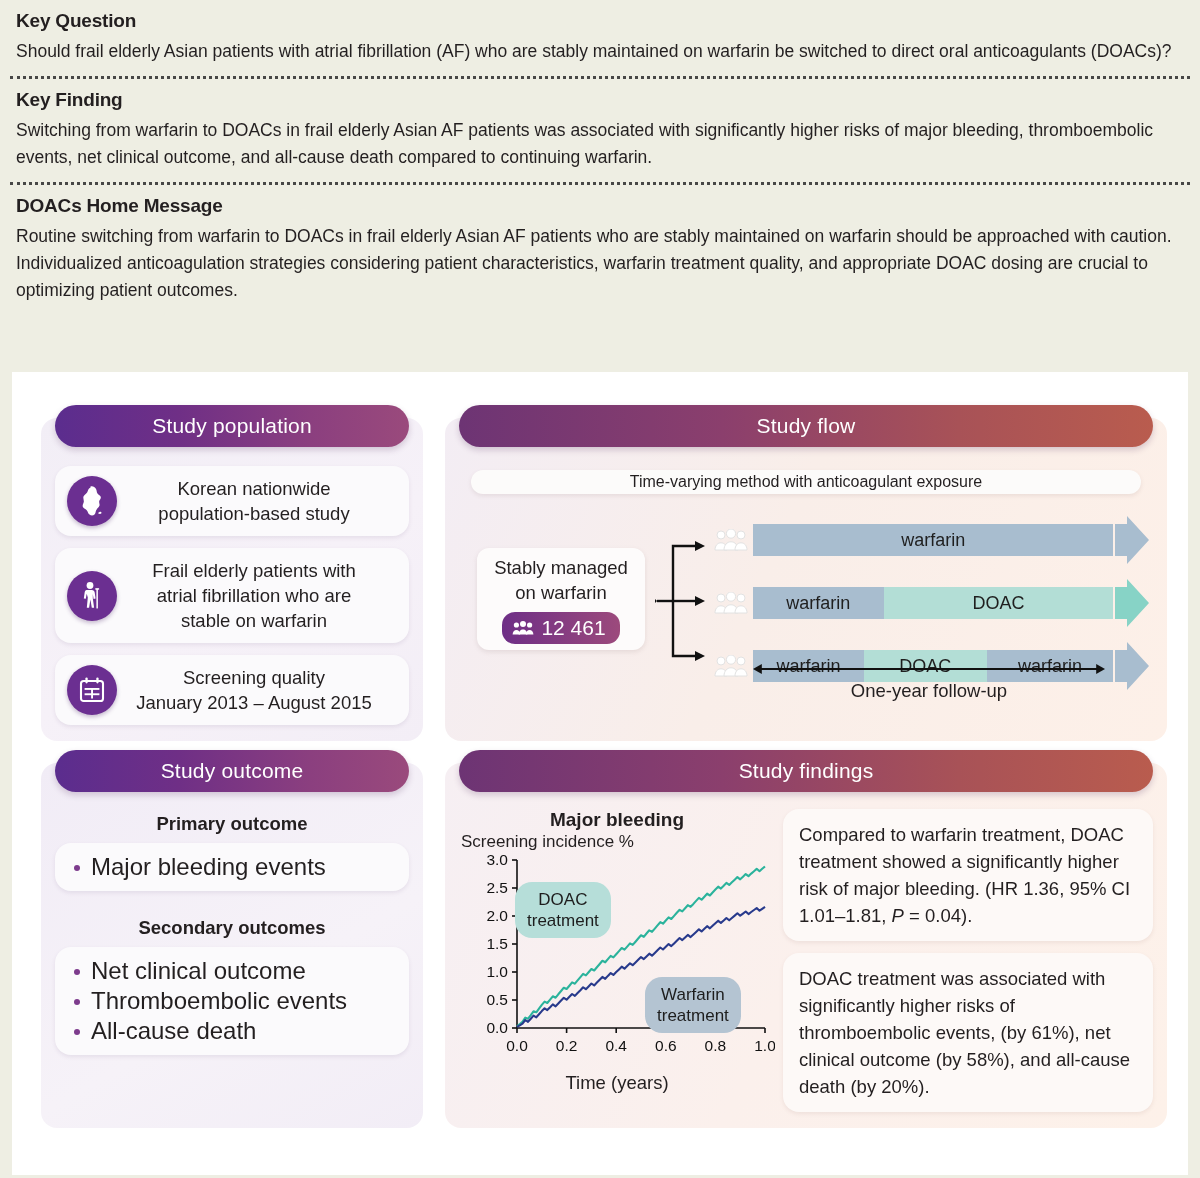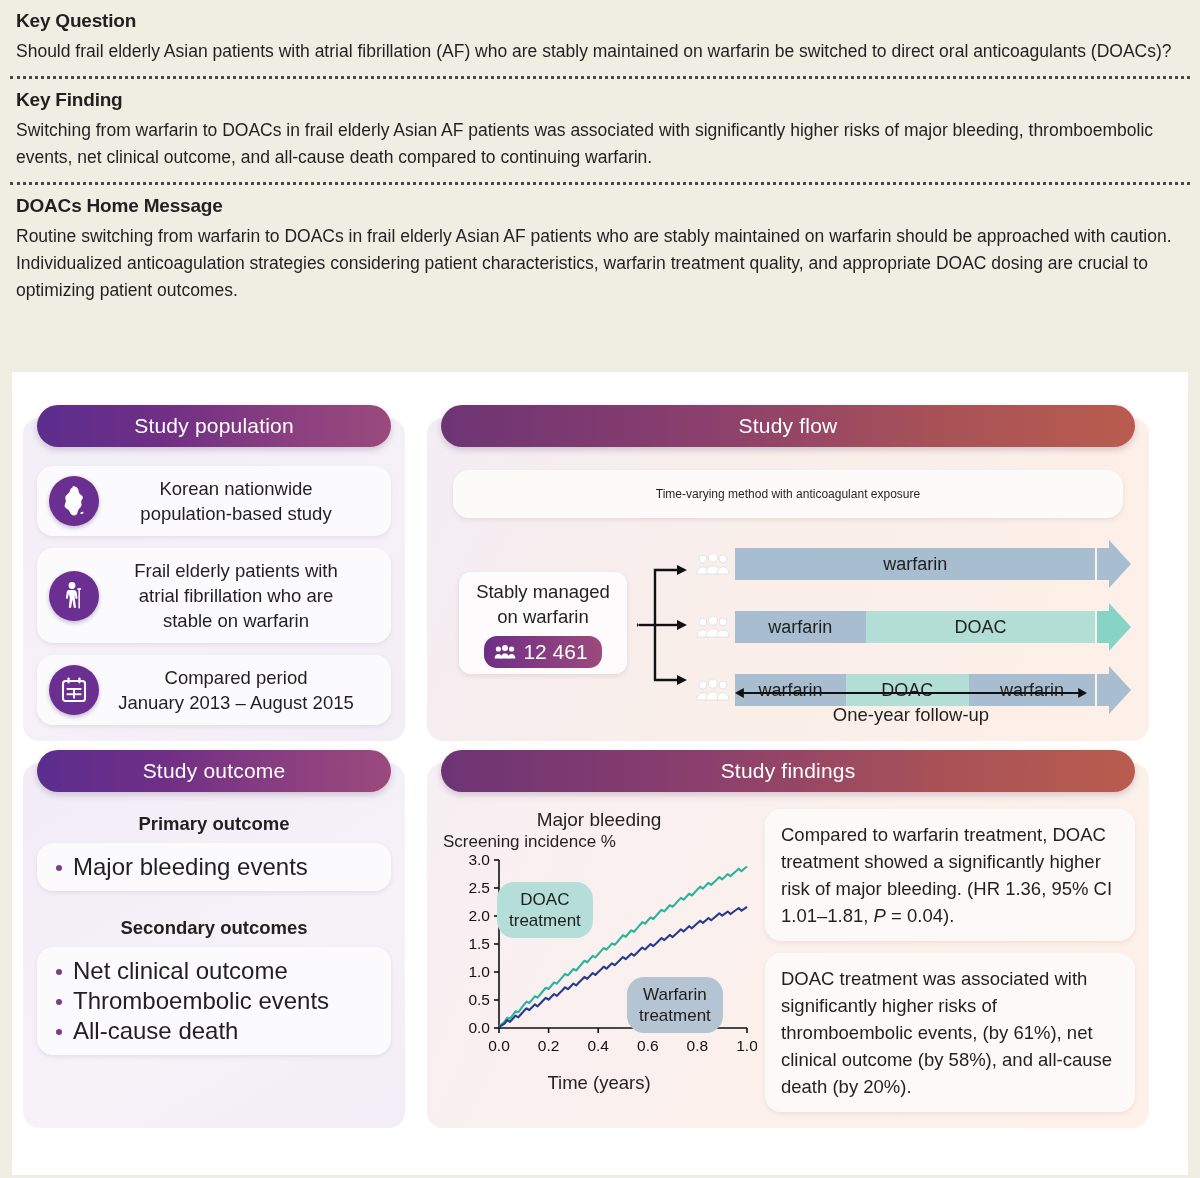--- a/index.html
+++ b/index.html
@@ -27,21 +27,21 @@
   }
   .kq-h { margin-top: 10px; }
 
   
   .card {
     position: absolute; left: 12px; top: 362px;
     width: 1176px; height: 803px;
     background: #ffffff;
   }
   .grid {
-    position: absolute; left: 11px; top: 46px;
+    position: absolute; left: 29px; top: 46px;
     width: 1126px;
     display: grid;
     grid-template-columns: 382px 722px;
     grid-column-gap: 22px;
     grid-row-gap: 22px;
   }
 
   .panel { position: relative; border-radius: 16px; padding: 30px 14px 16px 14px; }
   .panel.pop   { background: linear-gradient(150deg,#f2eef6 0%, #f6f1f8 55%, #f3eef6 100%); }
   .panel.flow  { background: linear-gradient(115deg,#f3edf4 0%, #f9eee9 45%, #fdf0e8 100%); }
@@ -72,22 +72,22 @@
     box-shadow: 0 2px 4px rgba(70,30,100,.30);
   }
   .popitem .txt {
     flex: 1; text-align: center; font-size: 18.5px; line-height: 25px;
     padding: 0 6px 0 0;
   }
 
   
   .tvbar {
     margin: 22px 12px 0 12px; background: #fcfbfa; border-radius: 16px;
-    height: 48px; display: flex; align-items: center; justify-content: center;
-    font-size: 12px; box-shadow: 0 2px 4px rgba(120,90,90,.12);
+    height: 24px; display: flex; align-items: center; justify-content: center;
+    font-size: 16px; box-shadow: 0 2px 4px rgba(120,90,90,.12);
   }
   .flowbody { position: relative; height: 196px; margin-top: 8px; }
   .stably {
     position: absolute; left: 18px; top: 46px; width: 168px; height: 102px;
     background: #fdfbfb; border-radius: 12px;
     display: flex; flex-direction: column; align-items: center; justify-content: center;
     box-shadow: 0 2px 5px rgba(120,90,90,.14); font-size: 18.5px; line-height: 25px;
     text-align: center;
   }
   .badge {
@@ -125,21 +125,21 @@
     font-size: 24px; line-height: 30px; position: relative; padding-left: 20px;
   }
   .outbox li:before {
     content: ""; position: absolute; left: 3px; top: 13px;
     width: 6px; height: 6px; border-radius: 50%; background: #7d3b8d;
   }
 
   
   .findbody { display: flex; gap: 8px; margin-top: 16px; }
   .chartcol { width: 316px; flex: 0 0 316px; position: relative; }
-  .chart-title { text-align: center; font-size: 19px; font-weight: normal; margin-bottom: 1px; }
+  .chart-title { text-align: center; font-size: 19px; font-weight: bold; margin-bottom: 1px; }
   .chart-ylab { font-size: 17px; margin-left: 2px; }
   .plotwrap { position: relative; width: 316px; height: 222px; }
   .chart-xlab { text-align: center; font-size: 18.5px; margin-top: -2px; }
   .pill {
     position: absolute; border-radius: 17px; text-align: center;
     font-size: 17px; line-height: 21px; padding: 7px 12px; color: #1d1d1d;
   }
   .pill.doac { background: #b6ded9; }
   .pill.warf { background: #b4c4d2; }
   .findcol { flex: 1; display: flex; flex-direction: column; gap: 12px; }
@@ -211,21 +211,21 @@
               <svg width="30" height="30" viewBox="0 0 30 30" aria-hidden="true">
                 <rect x="4" y="6" width="22" height="20" rx="2.6" fill="none" stroke="#fff" stroke-width="2.1"></rect>
                 <rect x="8.4" y="2.4" width="2.3" height="6" rx="1.1" fill="#fff"></rect>
                 <rect x="19.3" y="2.4" width="2.3" height="6" rx="1.1" fill="#fff"></rect>
                 <rect x="7.6" y="13" width="14.8" height="1.9" fill="#fff"></rect>
                 <rect x="14.1" y="13" width="1.9" height="10.5" fill="#fff"></rect>
                 <rect x="7.6" y="18.3" width="14.8" height="1.9" fill="#fff"></rect>
               </svg>
             </div>
             <div class="txt">
-                <div>Compared period</div>
+                <div>Screening quality</div>
                 <div>January 2013 – August 2015</div>
               </div>
           </div>
 
         </div>
       </div>
 
       <div class="panel flow">
         <div class="phead warm">Study flow</div>
 

